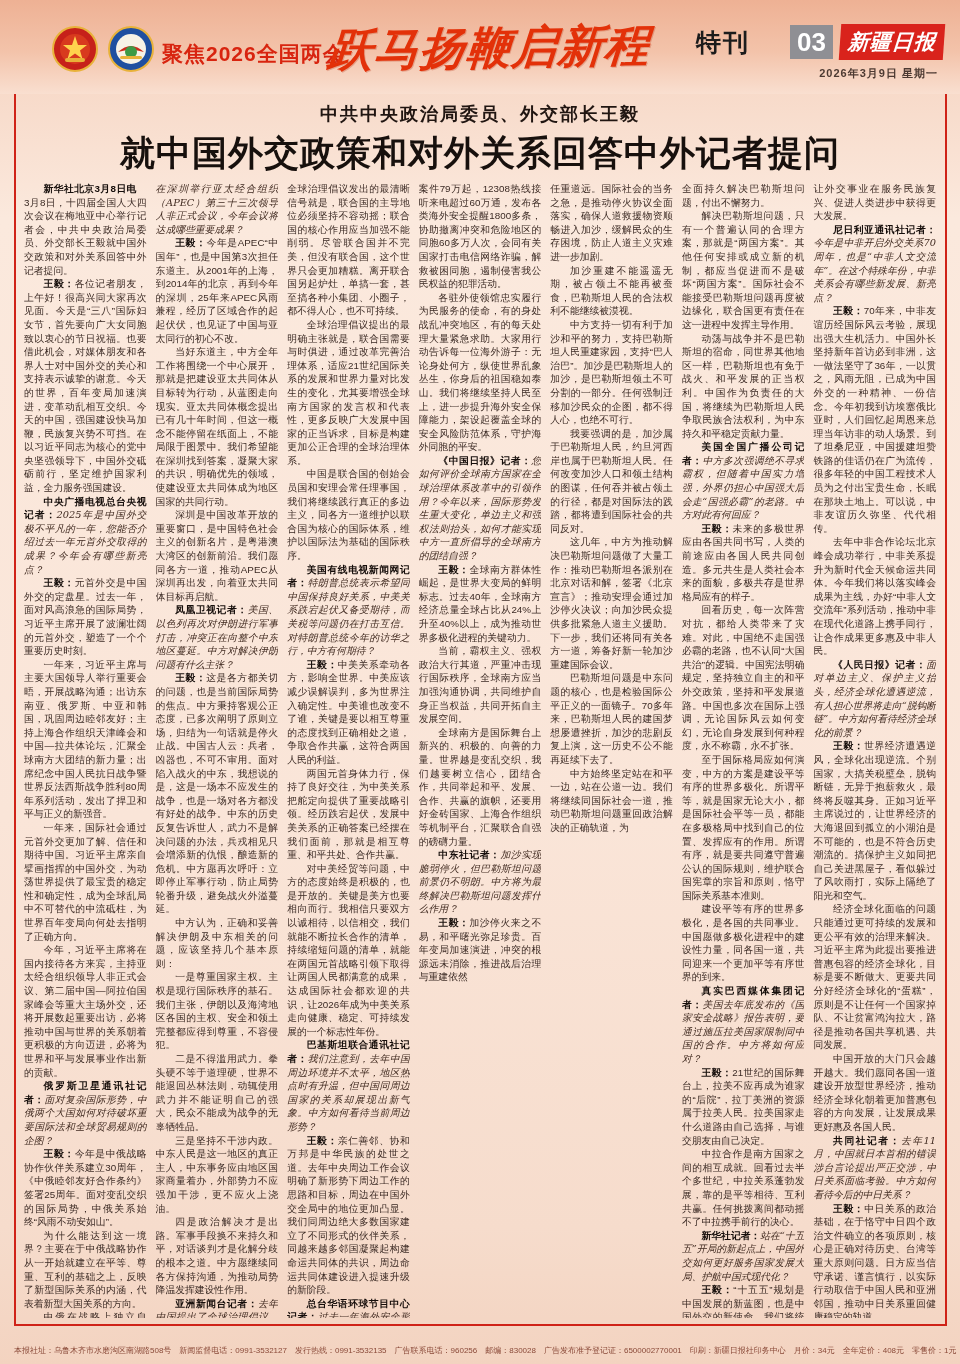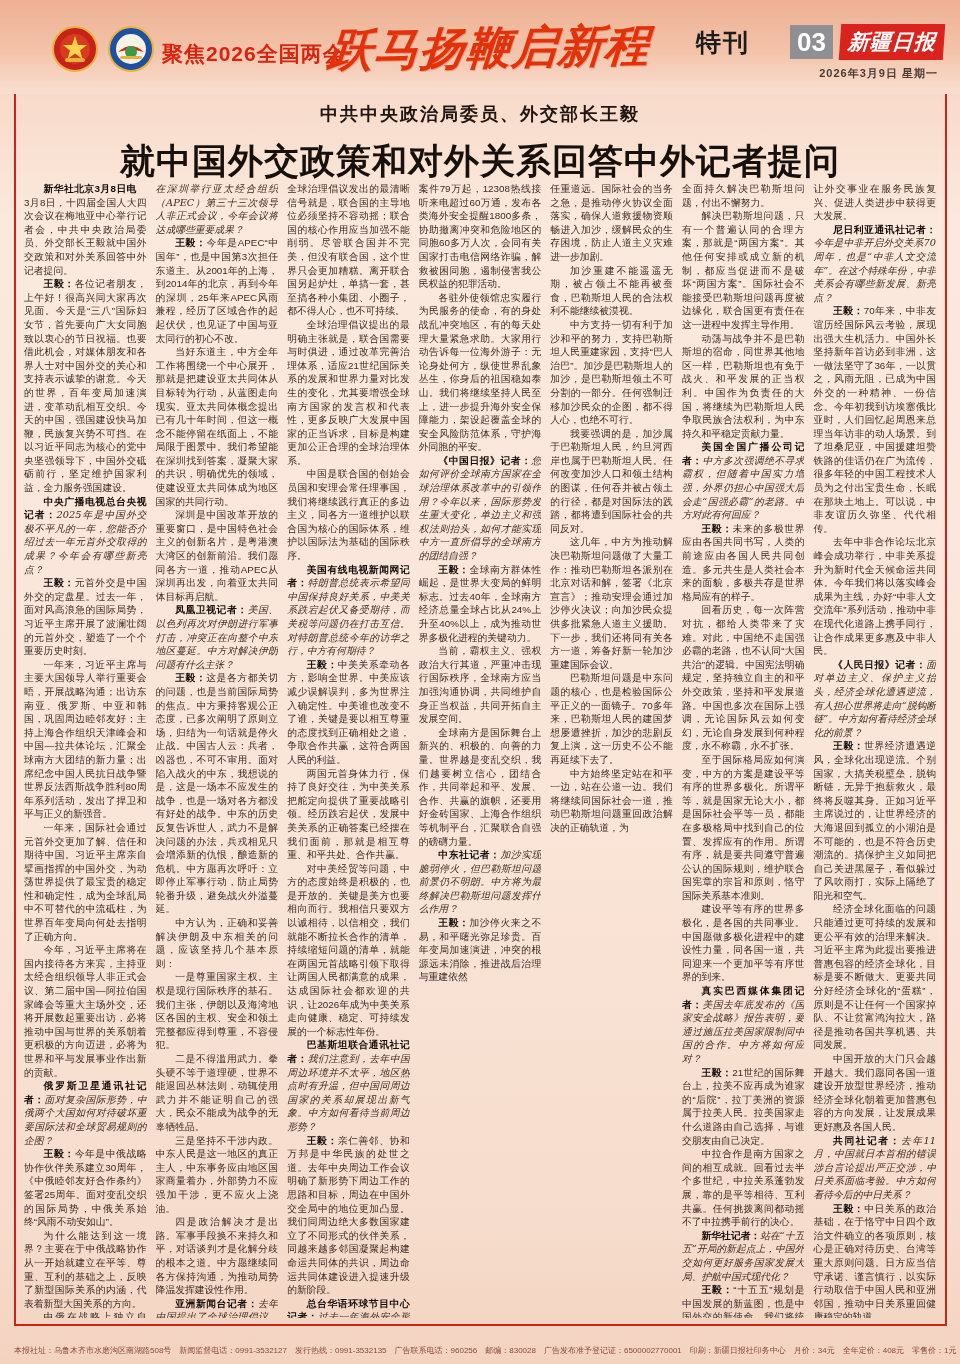--- a/index.html
+++ b/index.html
@@ -23,21 +23,21 @@
   .mast{position:absolute;right:16px;top:24px;display:flex;align-items:center;gap:7px;}
   .mast .edlabel{font-size:25px;font-weight:900;color:#1c1c1c;letter-spacing:2px;}
   .mast .ednum{background:#8f8f94;color:#fff;font-size:26px;font-weight:bold;padding:1px 7px;line-height:32px;margin-left:33px;}
   .mast .brand{background:#d9231c;color:#fff;font-family:"DejaVu Serif",serif;font-style:italic;
     font-weight:bold;font-size:21px;padding:4px 8px;letter-spacing:1px;transform:skewX(-4deg);}
   .dateline{position:absolute;right:22px;top:66px;z-index:4;font-size:11px;font-weight:bold;color:#4d3a32;letter-spacing:1px;}
   
   .frame{position:absolute;left:14px;top:56px;width:929px;height:1266px;border:2px solid #cf2318;z-index:1;}
   
   .head-block{position:absolute;left:0;top:102px;width:960px;text-align:center;z-index:2;}
-  .kicker{font-size:18px;font-weight:bold;color:#201511;letter-spacing:2px;margin:0 0 16px 0;}
+  .kicker{font-size:18px;font-weight:bold;color:#201511;letter-spacing:2px;margin:0 0 8px 0;}
   .main-title{font-size:35px;font-weight:900;color:#17100d;letter-spacing:1px;margin:0;line-height:1.1;}
   
   .cols{position:absolute;left:24px;top:182px;width:912px;height:1136px;display:flex;gap:9px;z-index:2;}
   .col{flex:1 1 0;height:1136px;overflow:hidden;}
   .col p{margin:0;font-size:9.8px;line-height:13.6px;text-align:justify;color:#3b2a24;}
   .para{text-indent:2em;}
   .cont{text-indent:0;}
   .col b{color:#150d0a;}
   .q-text{font-family:"DejaVu Serif",serif;font-style:italic;color:#402a20;}
   

